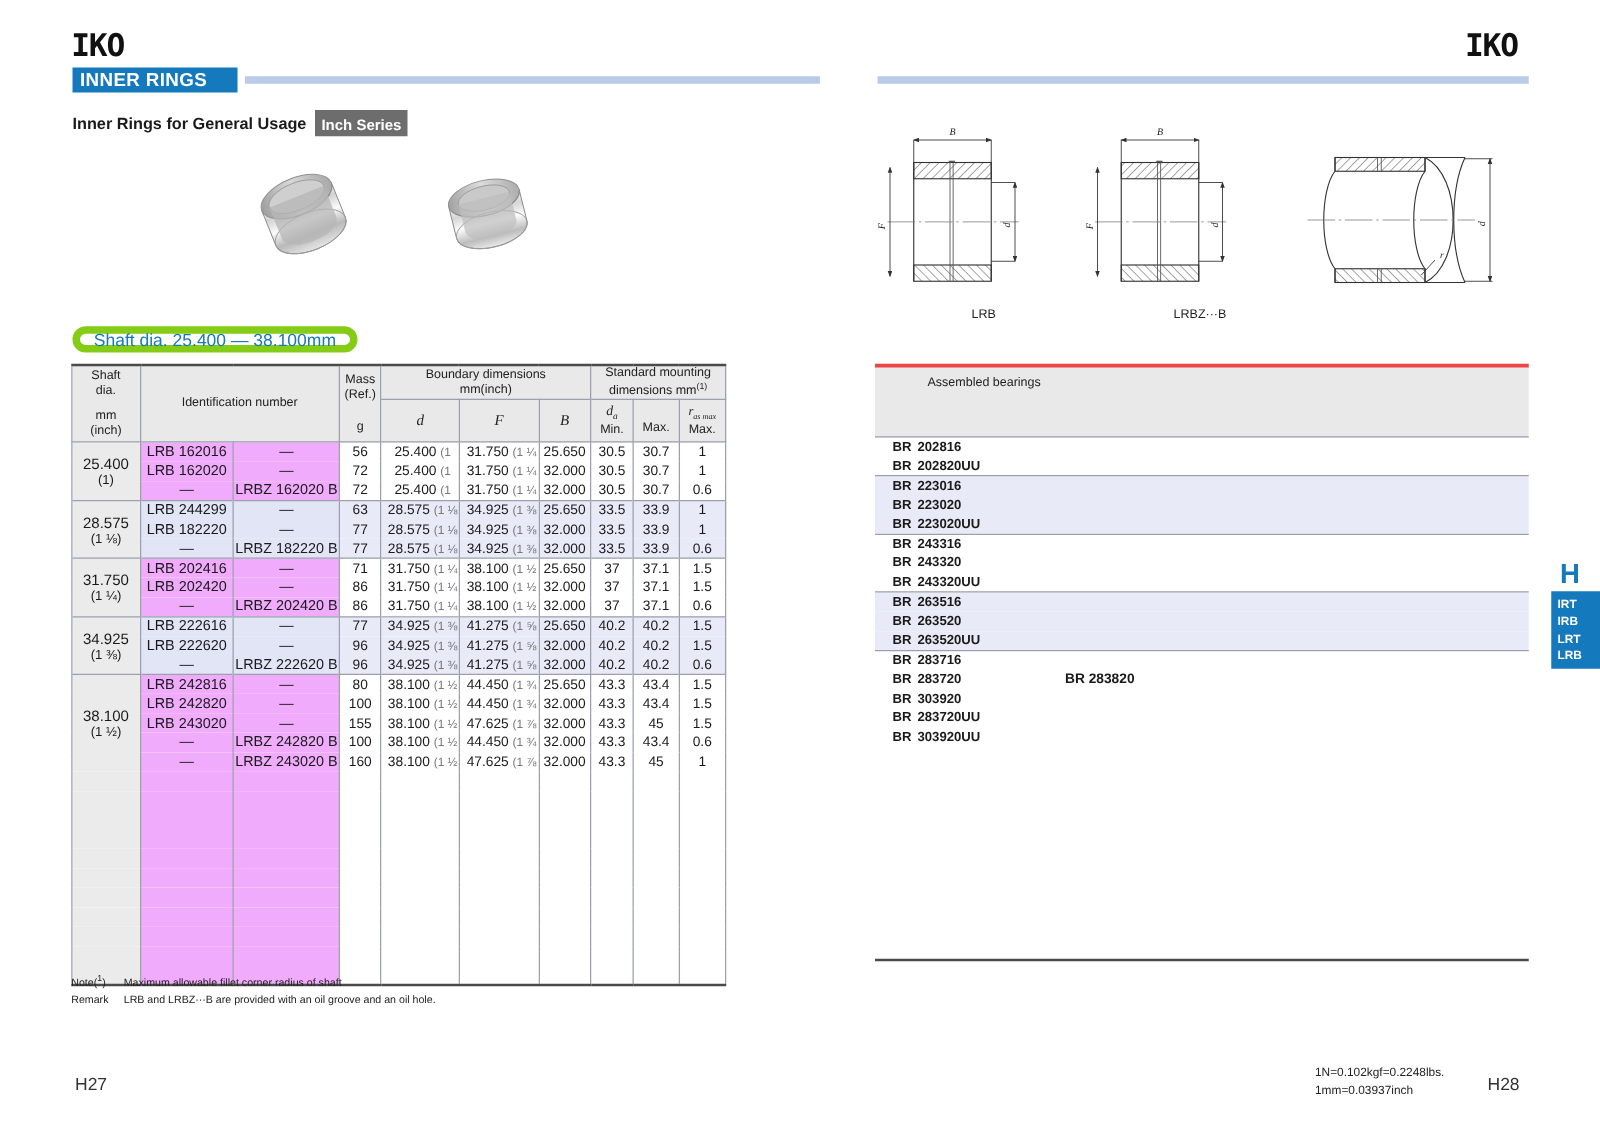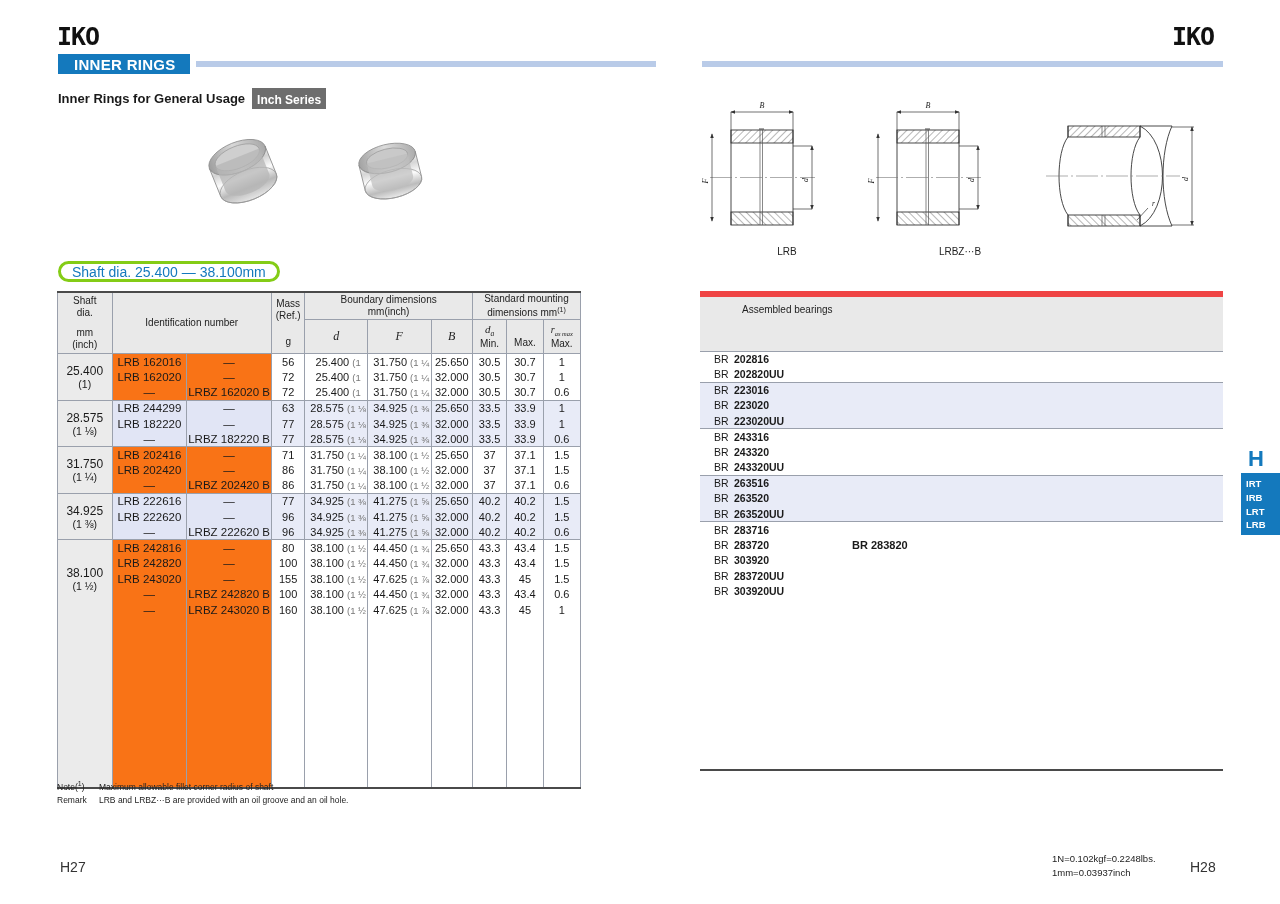--- a/index.html
+++ b/index.html
@@ -27,21 +27,21 @@
 
   
   #inner-rings-banner{
     position:absolute; left:58px; top:54px;
     width:132px; height:20px;
     background:#1479bd;
     color:#ffffff;
     font-size:15px; font-weight:bold;
     letter-spacing:.3px;
     display:flex; align-items:center;
-    padding-left:16px;
+    padding-left:6px;
   }
   #banner-rule-left{
     position:absolute; left:196px; top:61px;
     width:460px; height:6px; background:#b9cbe8;
   }
   #banner-rule-right{
     position:absolute; left:702px; top:61px;
     width:521px; height:6px; background:#b9cbe8;
   }
 
@@ -57,21 +57,21 @@
 
   
   .ring-photo{ position:absolute; }
   #ring-photo-1{ left:192px; top:128px; width:105px; height:92px; }
   #ring-photo-2{ left:340px; top:128px; width:102px; height:92px; }
 
   
   #shaft-dia-pill{
     position:absolute; left:58px; top:261px;
     height:21px; padding:0 11px;
-    border:3px solid #84cc16; border-radius:11px;
+    border:6px solid #84cc16; border-radius:11px;
     color:#1479bd; font-size:14px;
     display:flex; align-items:center;
   }
 
   
   #spec-table{
     position:absolute; left:57px; top:291px;
     width:524px;
     border-collapse:collapse;
     font-size:10.5px;
@@ -102,21 +102,21 @@
   .col-F       { width:63px; }
   .col-B       { width:41px; }
   .col-damin   { width:34px; }
   .col-damax   { width:36px; }
   .col-ras     { width:37px; }
 
   tbody td{ height:15.5px; font-size:11px; }
   tbody tr.band td{ background:#e8ebf7; }
   tbody tr.band td.shaft-cell{ background:#ebebeb; }
   tbody td.shaft-cell{ background:#ebebeb; font-weight:bold; font-size:12px; }
-  tbody td.idn{ background:#f97316; font-weight:bold; font-size:11.5px; }
+  tbody td.idn{ background:#f0abfc; font-weight:bold; font-size:11.5px; }
   tbody tr.band td.idn{ background:#e1e5f5; }
   .dim-cell{
     text-align:left; padding-left:4px !important;
     white-space:nowrap; overflow:hidden;
   }
   .dim-paren{ color:#777; font-size:9.5px; }
   .grp-top td{ border-top:1px solid #9aa0ac; }
   #spec-table tbody tr:last-child td{ border-bottom:2px solid #4a4a4a; }
   .ital{ font-style:italic; font-family:"Liberation Serif", serif; font-size:12px; }
   .sup{ font-size:7px; vertical-align:super; }
@@ -140,36 +140,36 @@
 
   
   #asm-table{
     position:absolute; left:700px; top:291px;
     width:523px;
     border-collapse:collapse;
     font-size:11px;
   }
   #asm-table thead th{
     background:#e9e9e9;
-    border-top:6px solid #ef4444;
+    border-top:3px solid #ef4444;
     border-bottom:1px solid #9aa0ac;
     height:57px;
     font-weight:normal;
     font-size:10px;
     text-align:left;
     padding-left:42px;
     color:#222;
     vertical-align:top;
     padding-top:7px;
   }
   #asm-table tbody td{ height:15.5px; padding:0; }
   #asm-table tbody tr.band td{ background:#e8ebf7; }
   #asm-table tbody tr.grp-top td{ border-top:1px solid #9aa0ac; }
   #asm-table tbody tr:last-child td{ border-bottom:2px solid #4a4a4a; }
-  .br-pre{ display:inline-block; width:34px; padding-left:14px; font-weight:normal; font-size:10.5px; }
+  .br-pre{ display:inline-block; width:34px; padding-left:14px; font-weight:bold; font-size:10.5px; }
   .br-num{ display:inline-block; width:118px; font-weight:bold; font-size:10.5px; }
   .br-alt{ font-weight:bold; font-size:11px; }
 
   
   #side-h{
     position:absolute; left:1248px; top:446px;
     color:#1479bd; font-size:22px; font-weight:bold;
   }
   #side-tabs{
     position:absolute; left:1241px; top:473px;

